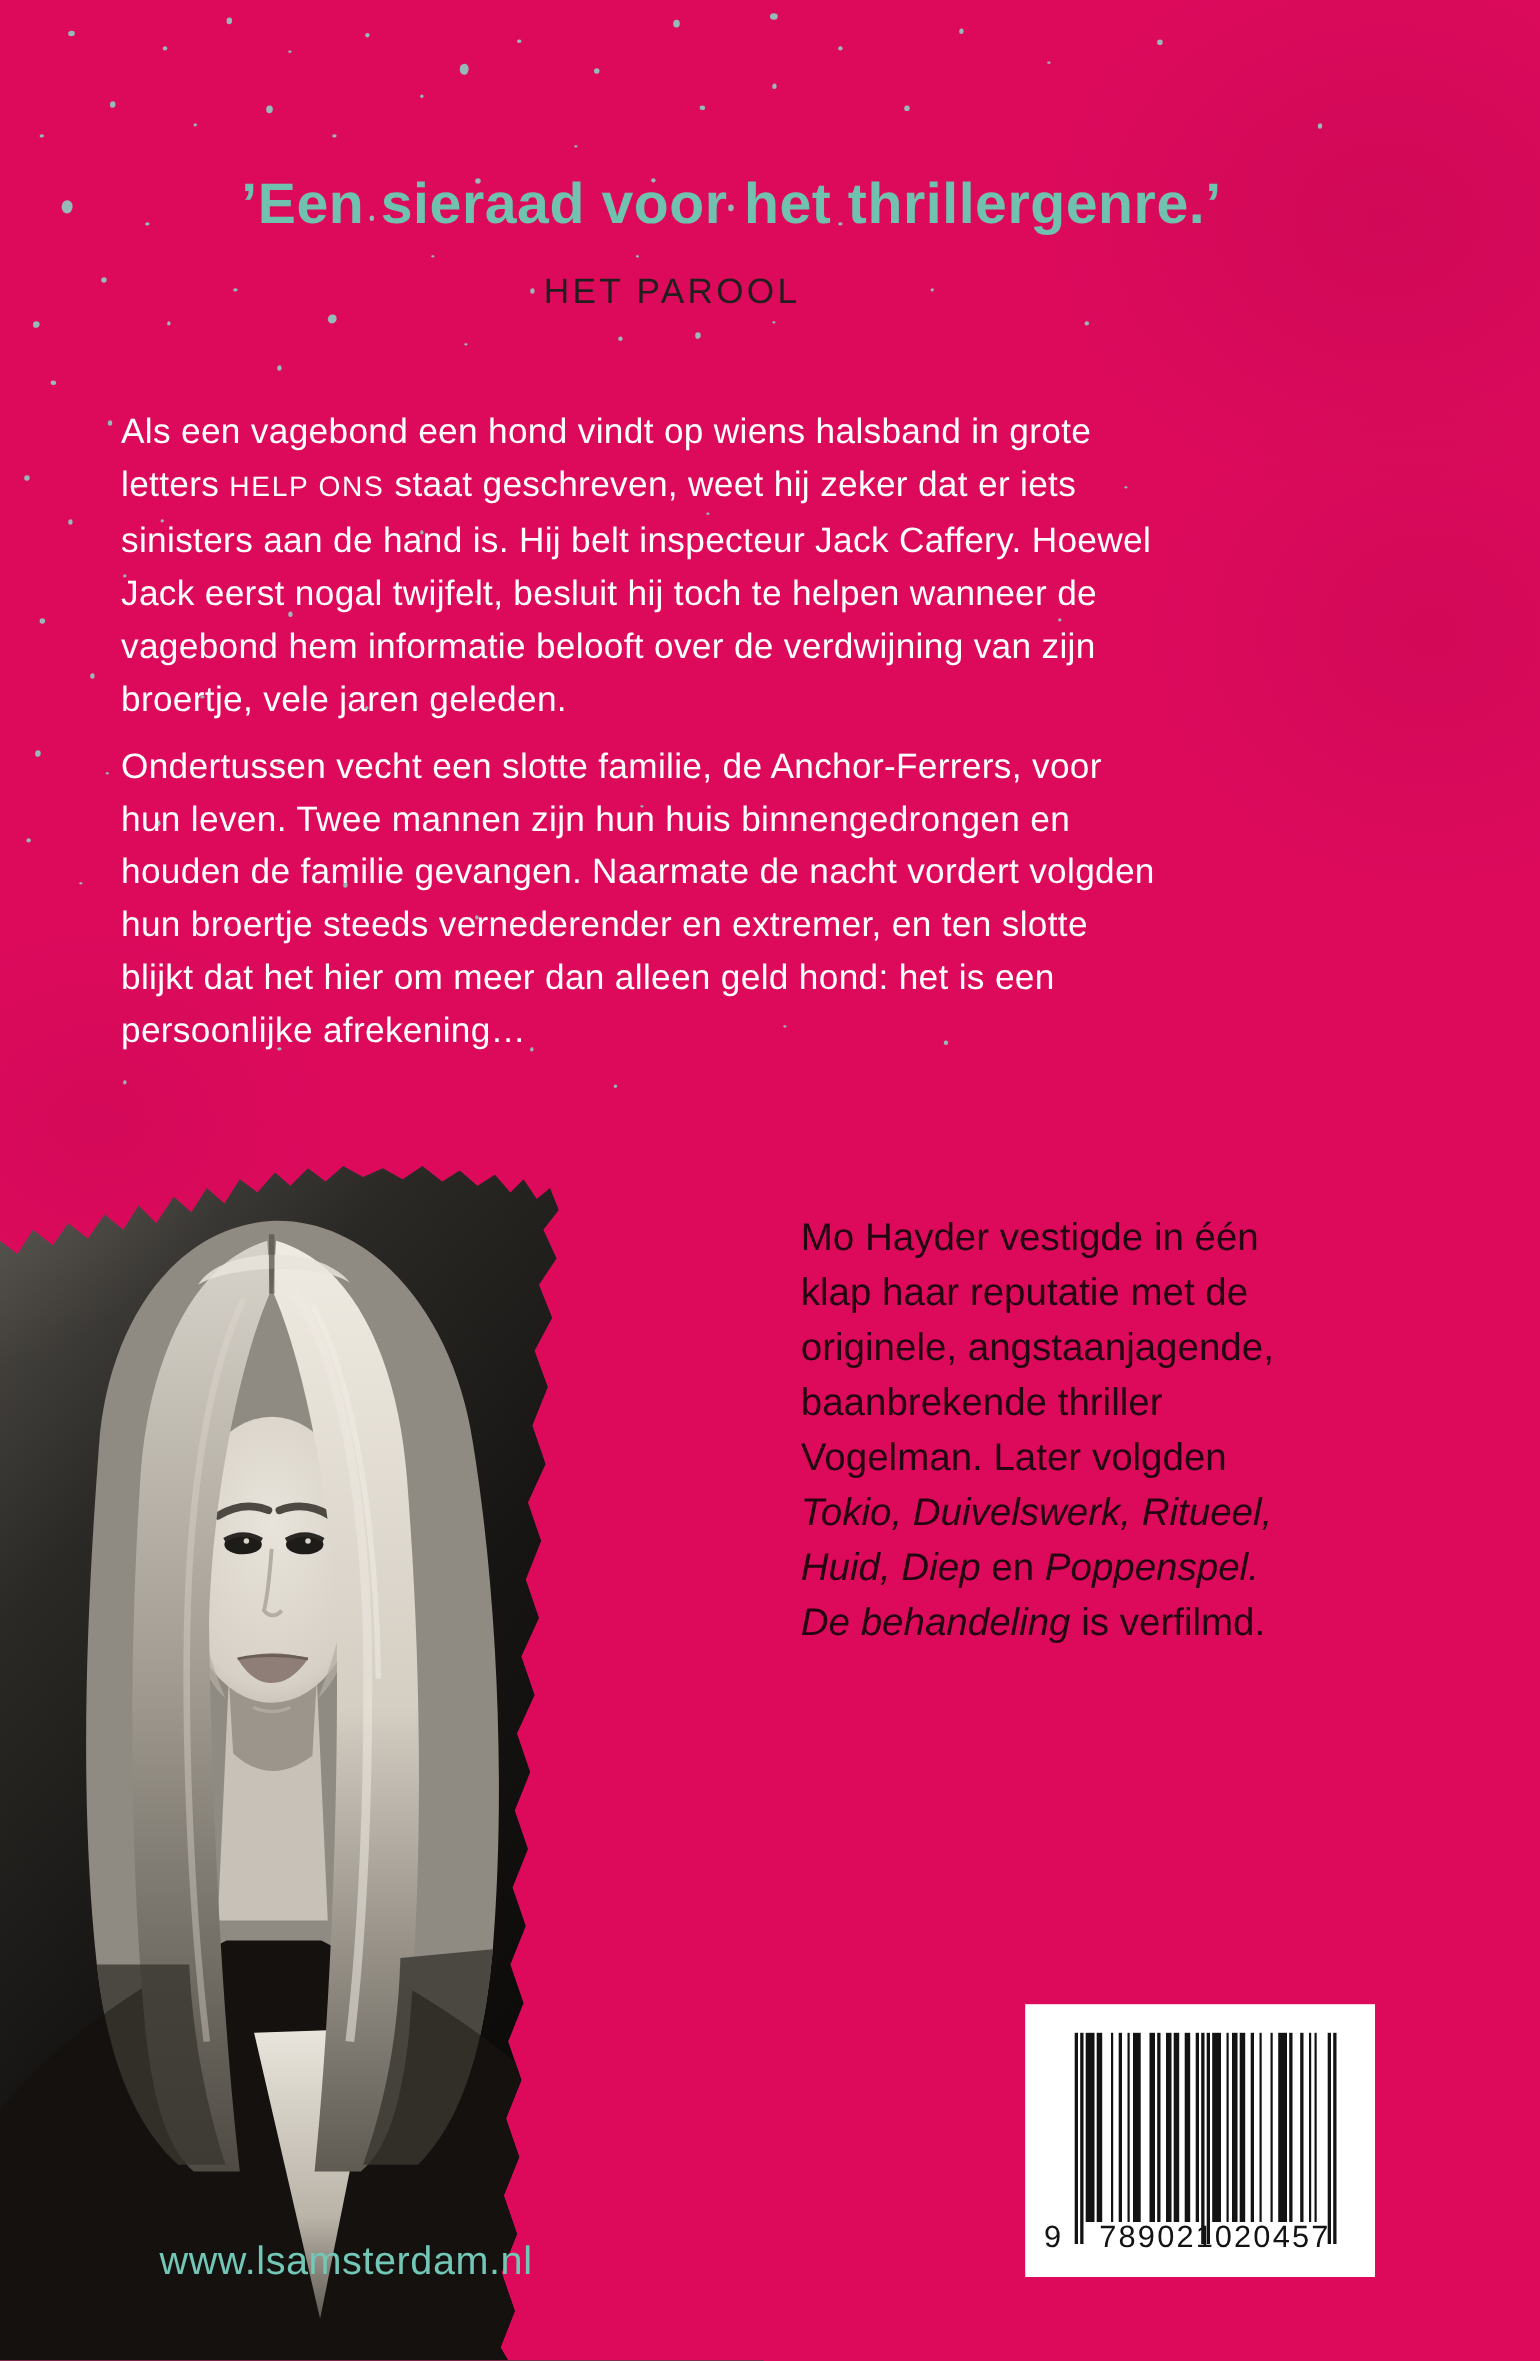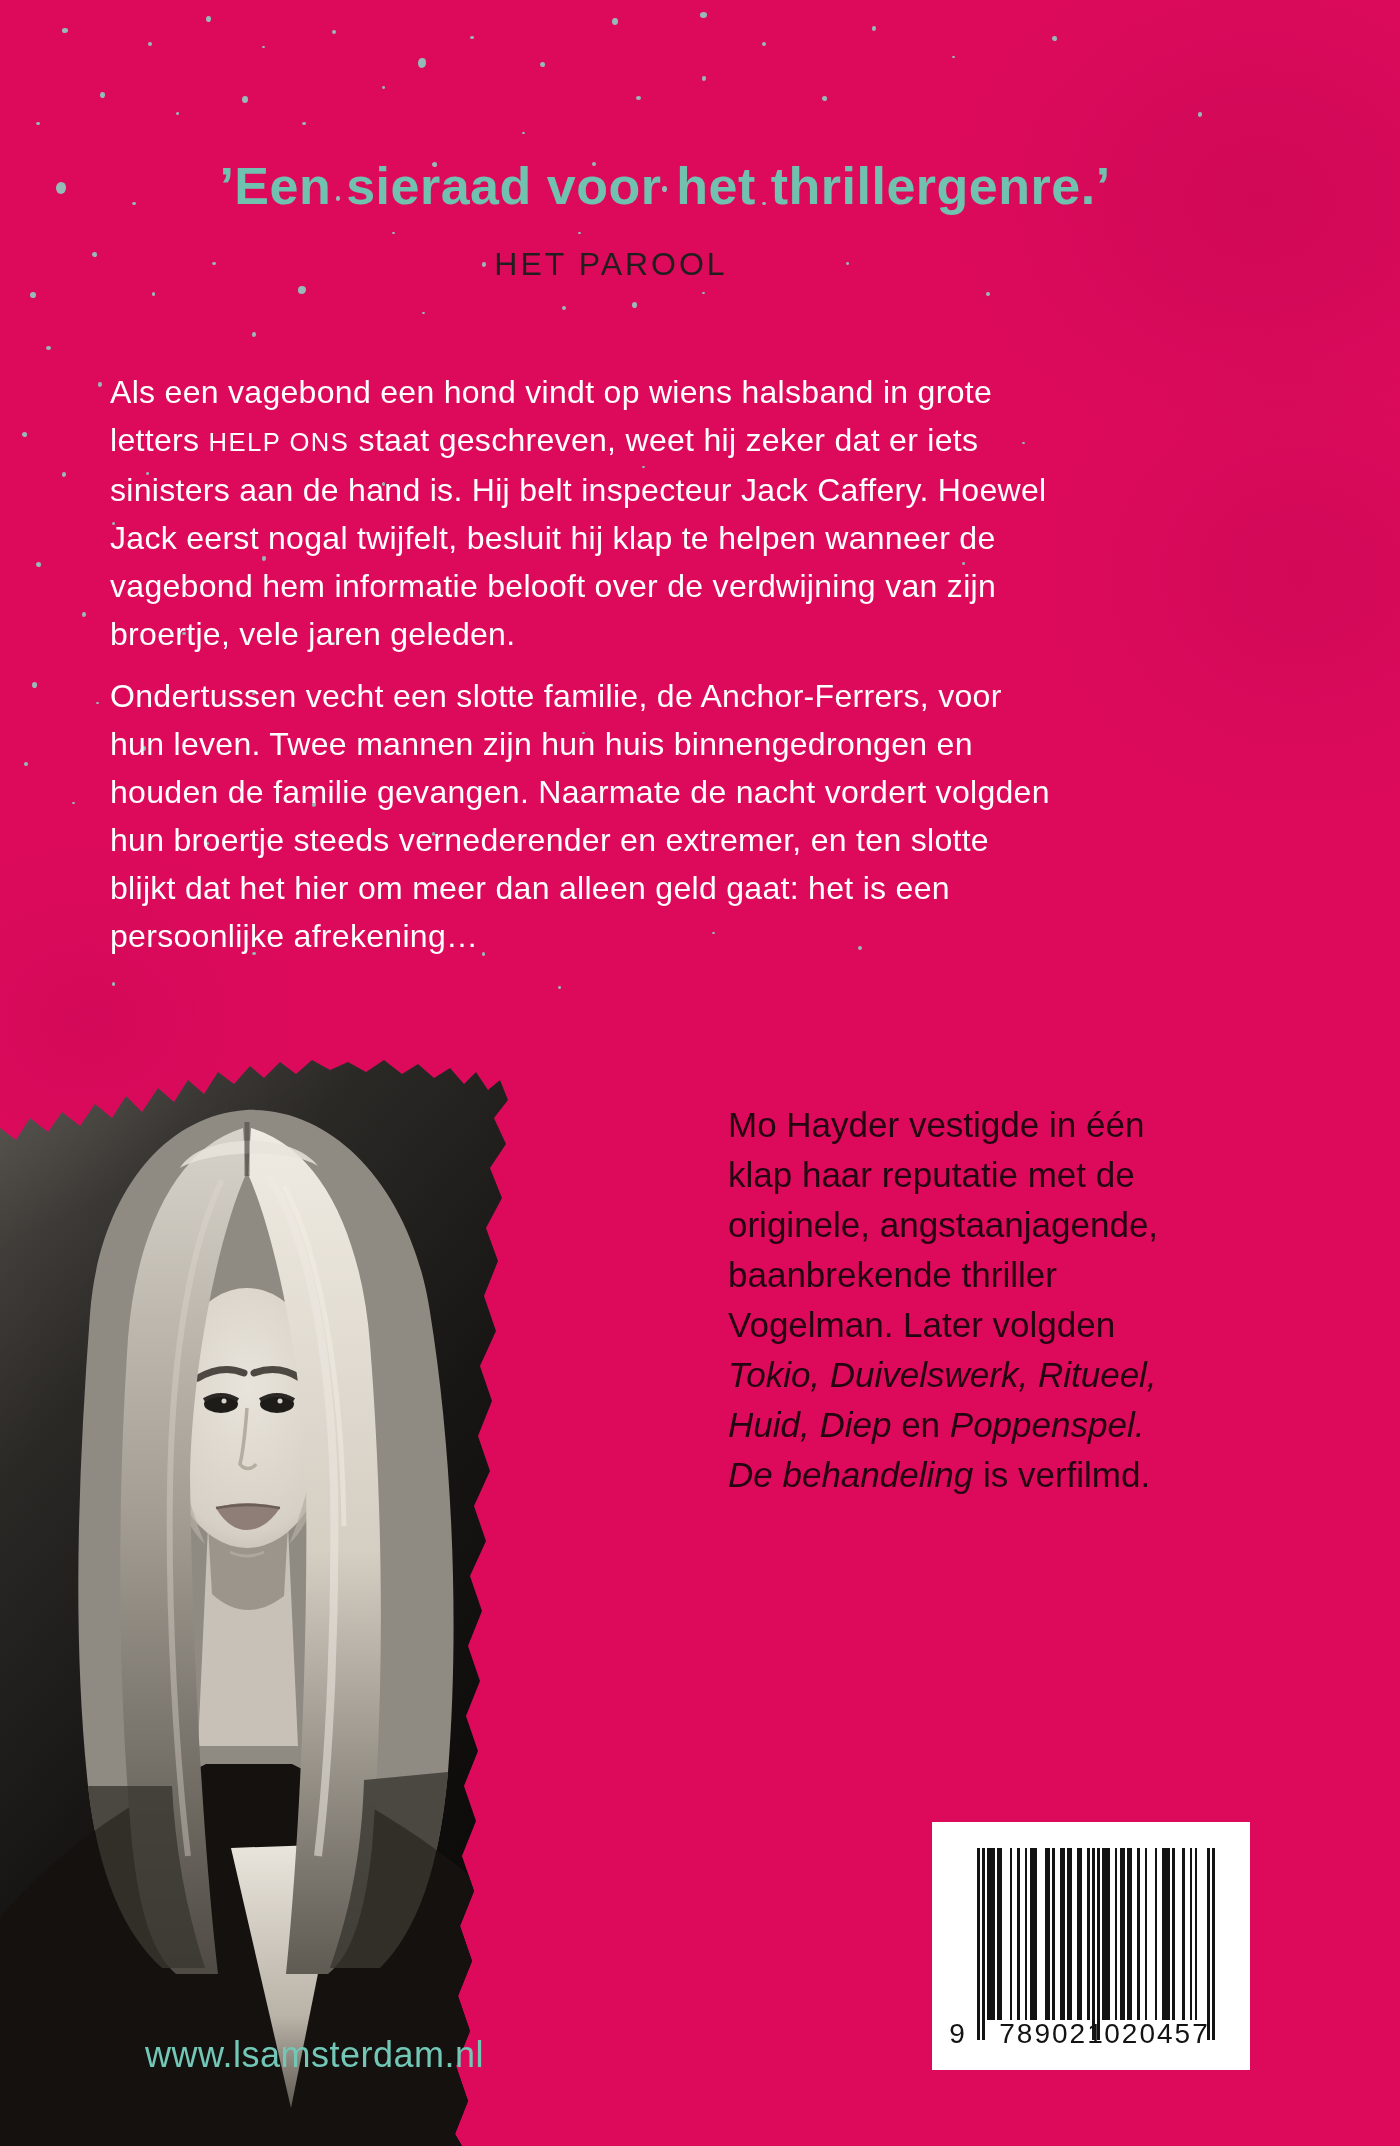--- a/index.html
+++ b/index.html
@@ -135,30 +135,30 @@
       <div class="speckle" style="left: 962px; top: 562px; width: 3px; height: 3px;"></div>
     </div>
 
   <div class="quote">’Een sieraad voor het thrillergenre.’</div>
   <div class="attribution">HET PAROOL</div>
 
   <div class="para para1">
       <div class="line"><span>Als een vagebond een hond vindt op wiens halsband in grote</span></div>
       <div class="line"><span>letters </span><span class="seg-smallcaps">HELP ONS</span><span> staat geschreven, weet hij zeker dat er iets</span></div>
       <div class="line"><span>sinisters aan de hand is. Hij belt inspecteur Jack Caffery. Hoewel</span></div>
-      <div class="line"><span>Jack eerst nogal twijfelt, besluit hij klap te helpen wanneer de</span></div>
+      <div class="line"><span>Jack eerst nogal twijfelt, besluit hij toch te helpen wanneer de</span></div>
       <div class="line"><span>vagebond hem informatie belooft over de verdwijning van zijn</span></div>
       <div class="line"><span>broertje, vele jaren geleden.</span></div>
     </div>
   <div class="para para2">
       <div class="line"><span>Ondertussen vecht een slotte familie, de Anchor-Ferrers, voor</span></div>
       <div class="line"><span>hun leven. Twee mannen zijn hun huis binnengedrongen en</span></div>
       <div class="line"><span>houden de familie gevangen. Naarmate de nacht vordert volgden</span></div>
       <div class="line"><span>hun broertje steeds vernederender en extremer, en ten slotte</span></div>
-      <div class="line"><span>blijkt dat het hier om meer dan alleen geld gaat: het is een</span></div>
+      <div class="line"><span>blijkt dat het hier om meer dan alleen geld hond: het is een</span></div>
       <div class="line"><span>persoonlijke afrekening…</span></div>
     </div>
 
   <div class="photo">
     <svg viewBox="0 0 525 1090" preserveAspectRatio="none" aria-hidden="true">
       <defs>
         <linearGradient id="pbg" x1="0" y1="0" x2="0.55" y2="1">
           <stop offset="0" stop-color="#53504b"></stop>
           <stop offset="0.3" stop-color="#2b2926"></stop>
           <stop offset="0.62" stop-color="#171513"></stop>

